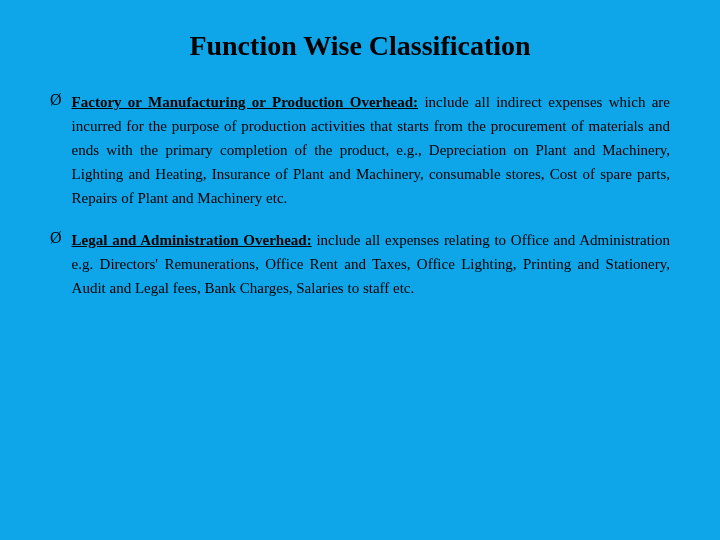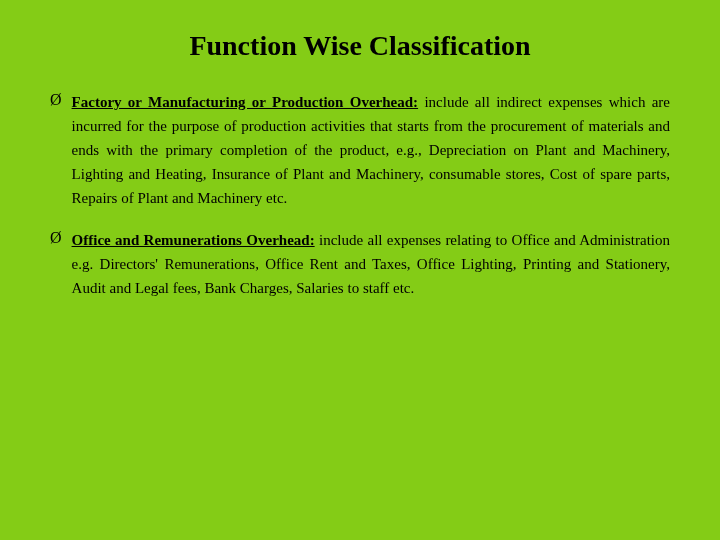--- a/index.html
+++ b/index.html
@@ -12,21 +12,21 @@
       width: 720px;
       height: 540px;
       background: #ffffff;
       font-family: 'Times New Roman', Times, serif;
       overflow: hidden;
     }
 
     .slide {
       width: 720px;
       height: 540px;
-      background: #84cc16;
+      background: #0ea5e9;
       padding: 30px 50px 30px 50px;
       display: flex;
       flex-direction: column;
     }
 
     .title {
       text-align: center;
       font-size: 28px;
       font-weight: bold;
       color: #000000;
@@ -80,19 +80,19 @@
       <span class="bullet-arrow">Ø</span>
       <div class="bullet-text">
         <strong>Factory or Manufacturing or Production Overhead:</strong>
         <span> include all indirect expenses which are incurred for the purpose of production activities that starts from the procurement of materials and ends with the primary completion of the product, e.g., Depreciation on Plant and Machinery, Lighting and Heating, Insurance of Plant and Machinery, consumable stores, Cost of spare parts, Repairs of Plant and Machinery etc.</span>
       </div>
     </div>
 
     <div class="bullet-item">
       <span class="bullet-arrow">Ø</span>
       <div class="bullet-text">
-        <strong>Office and Remunerations Overhead:</strong>
+        <strong>Legal and Administration Overhead:</strong>
         <span> include all expenses relating to Office and Administration e.g. Directors' Remunerations, Office Rent and Taxes, Office Lighting, Printing and Stationery, Audit and Legal fees, Bank Charges, Salaries to staff etc.</span>
       </div>
     </div>
 
   </div>
 </div>
 
 </body></html>

